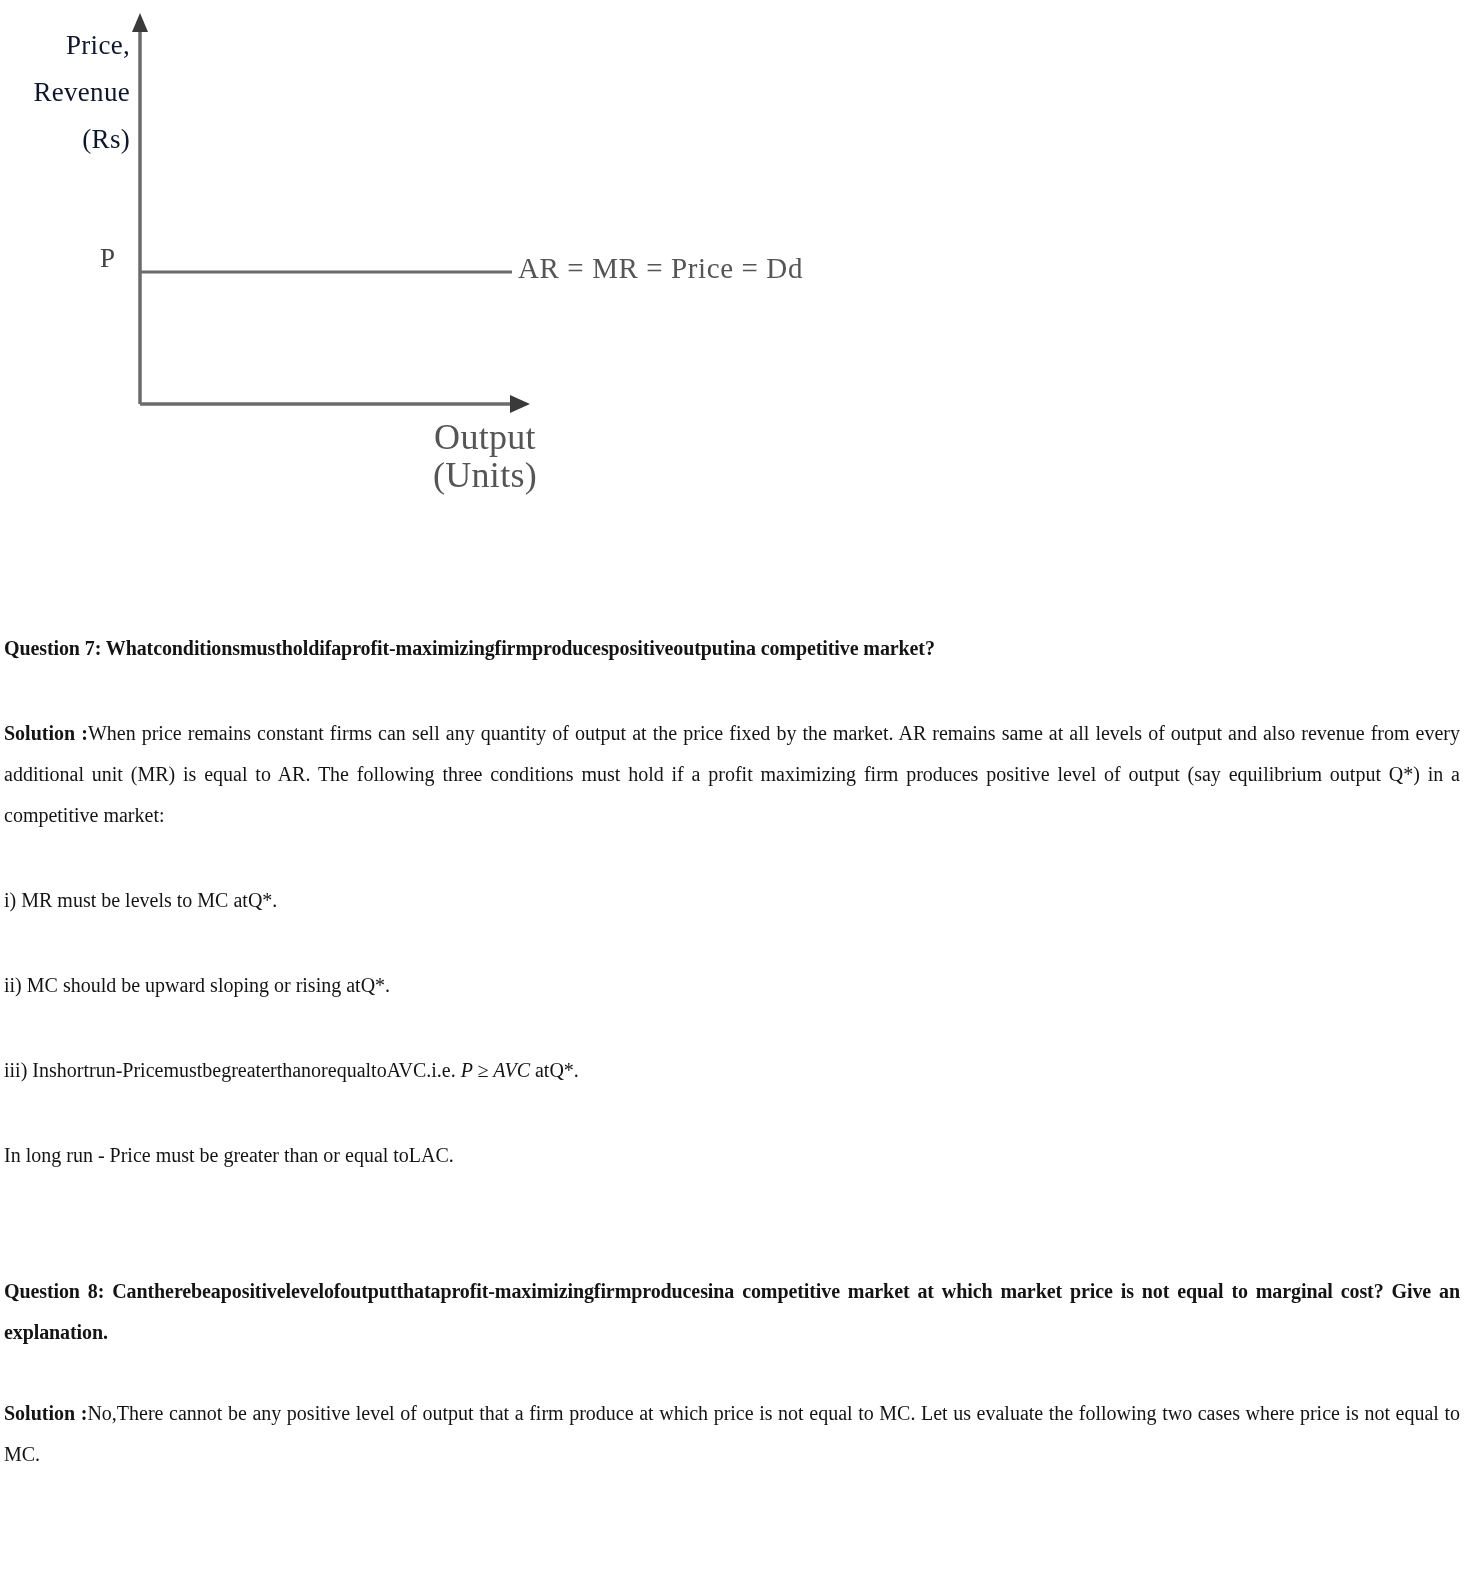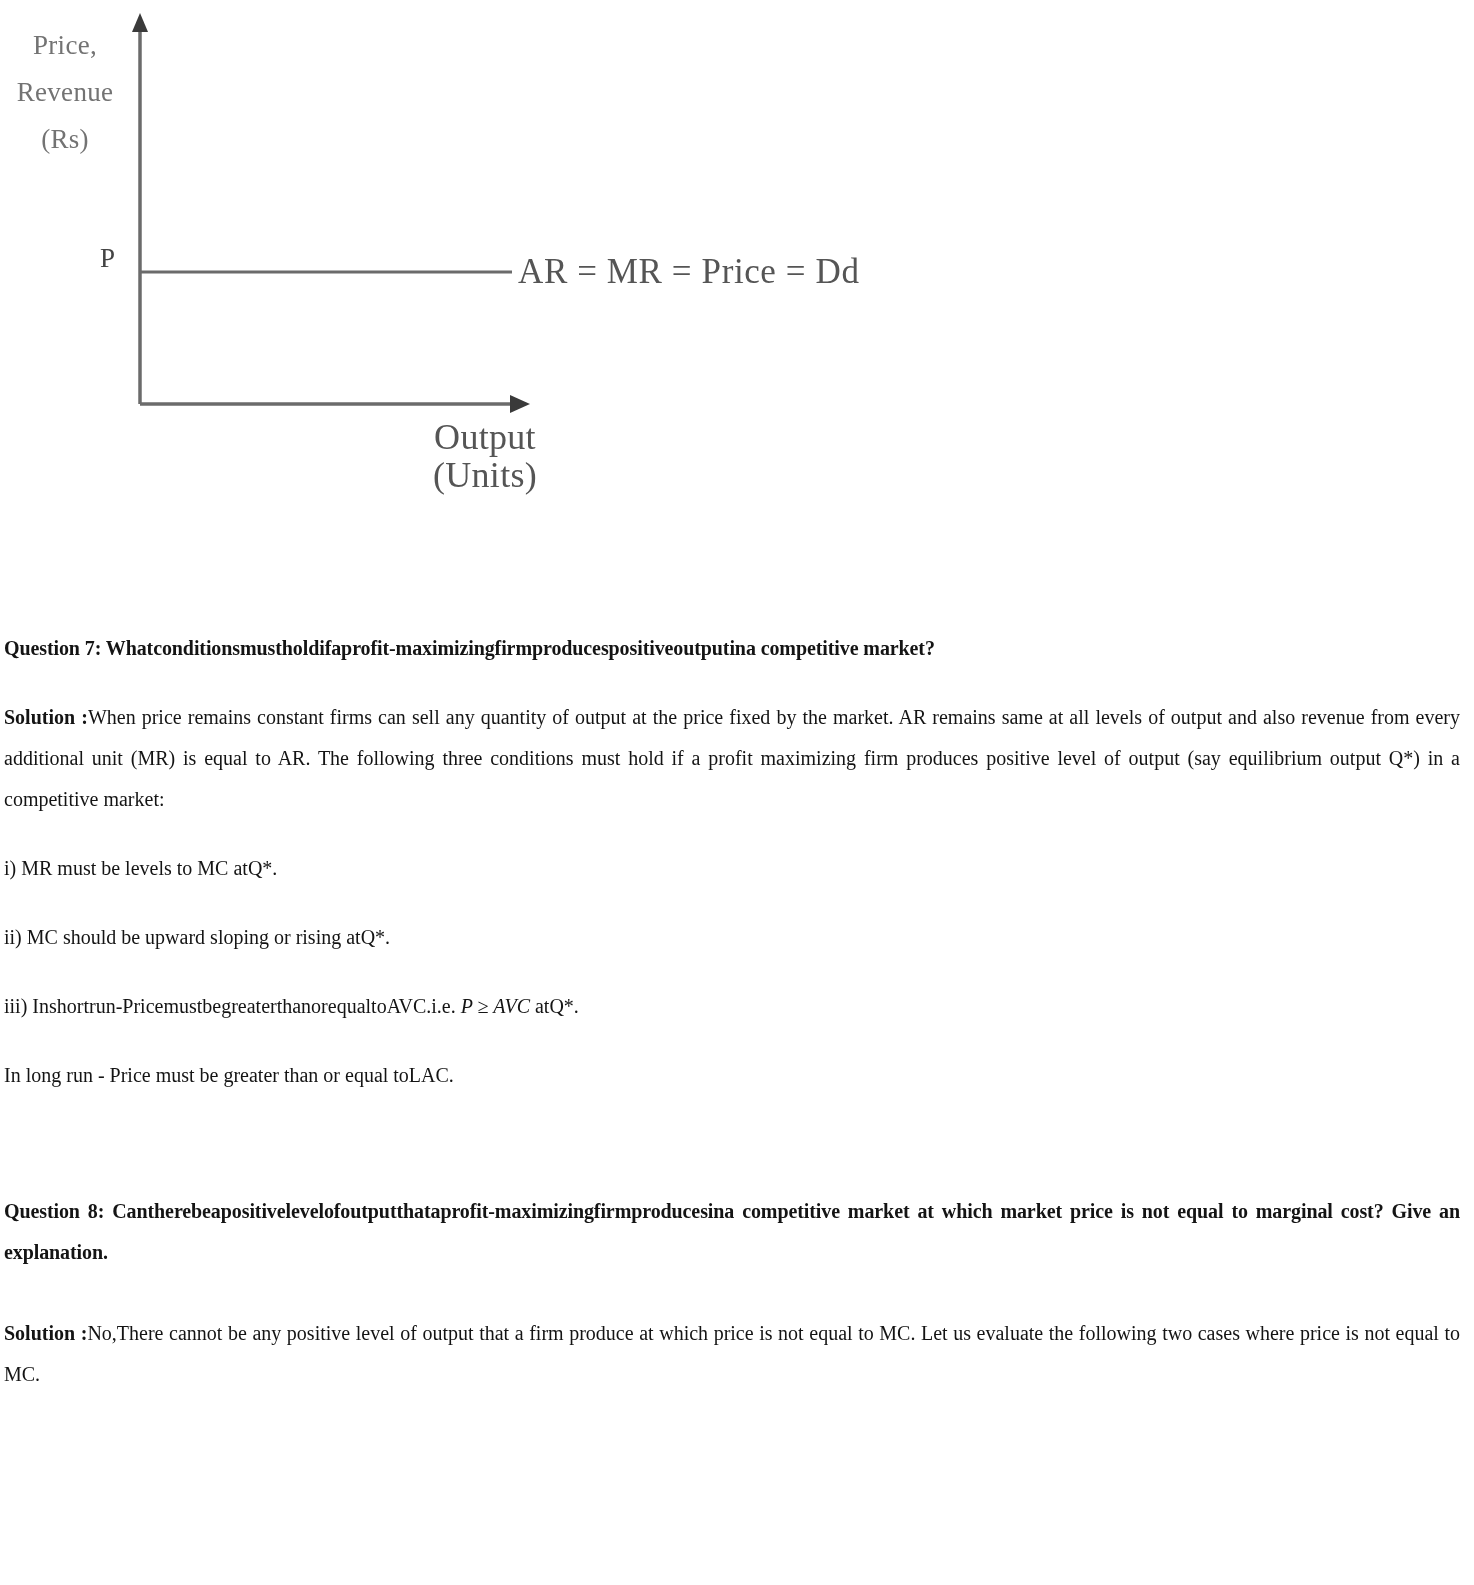--- a/index.html
+++ b/index.html
@@ -33,36 +33,36 @@
     position: absolute;
     font-family: "Liberation Serif", "DejaVu Serif", serif;
     color: #4a4a4a;
     white-space: nowrap;
     letter-spacing: 0.3px;
   }
   #axis-y-label {
     left: 0px;
     top: 22px;
     width: 130px;
-    text-align: center;
+    text-align: right;
     font-size: 27px;
     line-height: 47px;
-    color: #737373;
+    color: #0f172a;
   }
   #axis-y-label div { display: block; }
   #price-level-label {
     left: 100px;
     top: 243px;
     font-size: 27px;
     color: #444444;
   }
   #curve-label {
     left: 518px;
     top: 252px;
-    font-size: 35px;
+    font-size: 29px;
     color: #555555;
     letter-spacing: 0.6px;
   }
   #axis-x-label {
     left: 410px;
     top: 418px;
     width: 150px;
     text-align: center;
     font-size: 36px;
     line-height: 38px;
@@ -87,21 +87,21 @@
   }
   .para.q {
     font-weight: bold;
     letter-spacing: -0.1px;
   }
   .para.plain {
     text-align: left;
   }
   .lead { font-weight: bold; }
   .ital { font-style: italic; }
-  .sp-top-lg { margin-top: 28px; }
+  .sp-top-lg { margin-top: 44px; }
   .last { margin-bottom: 0; }
 </style>
 </head>
 <body>
 
 <div id="figure">
 
   <svg width="900" height="520" viewBox="0 0 900 520">
 
     <line x1="140" y1="26" x2="140" y2="404" stroke="#6b6b6b" stroke-width="3.5"></line>

